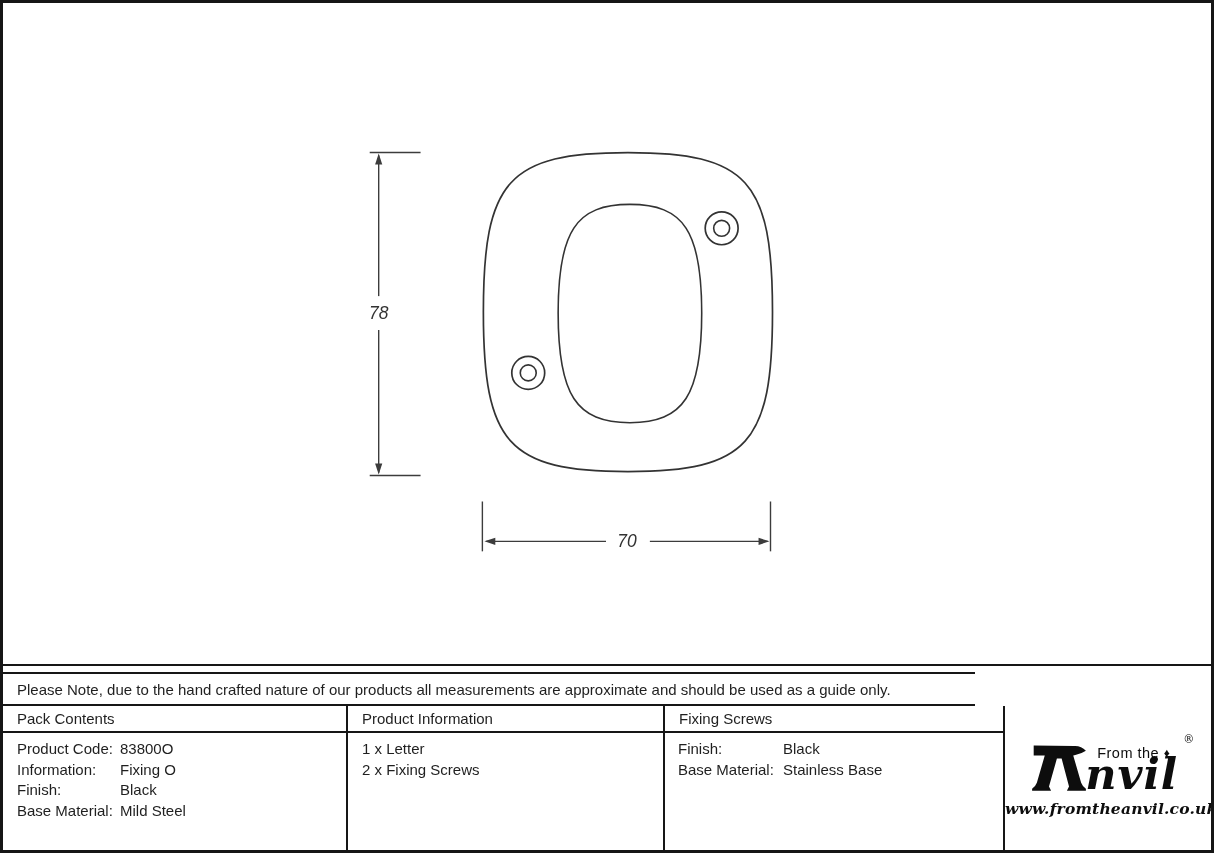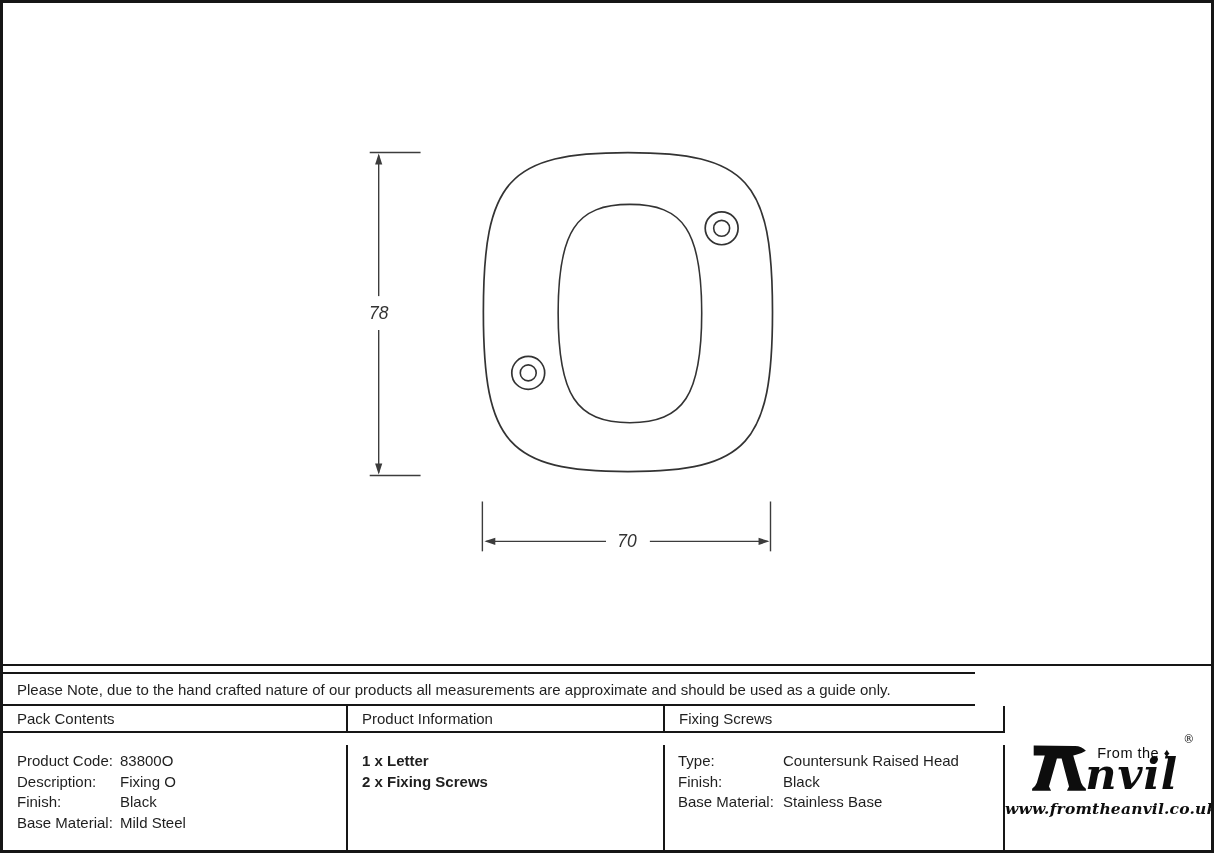--- a/index.html
+++ b/index.html
@@ -57,26 +57,25 @@
     border-bottom: 2px solid #161616;
     border-right: 2px solid #161616;
     padding-left: 14px;
     white-space: nowrap;
   }
   .td {
     border-right: 2px solid #161616;
     padding-top: 6px;
     line-height: 20.7px;
     white-space: nowrap;
-    margin-top: 12px;
   }
   .td .row { display: flex; }
   .col-pi .row .lbl { width: 103px; margin-left: 14px; flex: none; }
   .col-fs .row .lbl { width: 105px; margin-left: 13px; flex: none; }
-  .col-pc .item { margin-left: 14px; font-weight: bold; }
+  .col-pc .item { margin-left: 14px; }
 
   
   .logo-cell {
     grid-column: 4; grid-row: 1 / 3;
     display: flex; align-items: center; justify-content: center;
   }
   .logo-block { text-align: center; }
   .logo-row {
     position: relative;
     display: inline-flex; align-items: flex-end;
@@ -178,44 +177,40 @@
         <div class="logo-url">www.fromtheanvil.co.uk</div>
       </div>
     </div>
 
     <div class="td col-pi">
       <div class="row">
         <span class="lbl">Product Code:</span>
         <span class="val">83800O</span>
       </div>
       <div class="row">
-        <span class="lbl">Description:</span>
+        <span class="lbl">Information:</span>
         <span class="val">Fixing O</span>
       </div>
       <div class="row">
         <span class="lbl">Finish:</span>
         <span class="val">Black</span>
       </div>
       <div class="row">
         <span class="lbl">Base Material:</span>
         <span class="val">Mild Steel</span>
       </div>
     </div>
 
     <div class="td col-pc">
       <div class="item">1 x Letter</div>
       <div class="item">2 x Fixing Screws</div>
     </div>
 
     <div class="td col-fs">
       <div class="row">
-        <span class="lbl">Type:</span>
-        <span class="val">Countersunk Raised Head</span>
-      </div>
-      <div class="row">
         <span class="lbl">Finish:</span>
         <span class="val">Black</span>
       </div>
       <div class="row">
         <span class="lbl">Base Material:</span>
         <span class="val">Stainless Base</span>
       </div>
     </div>
 
   </div>

